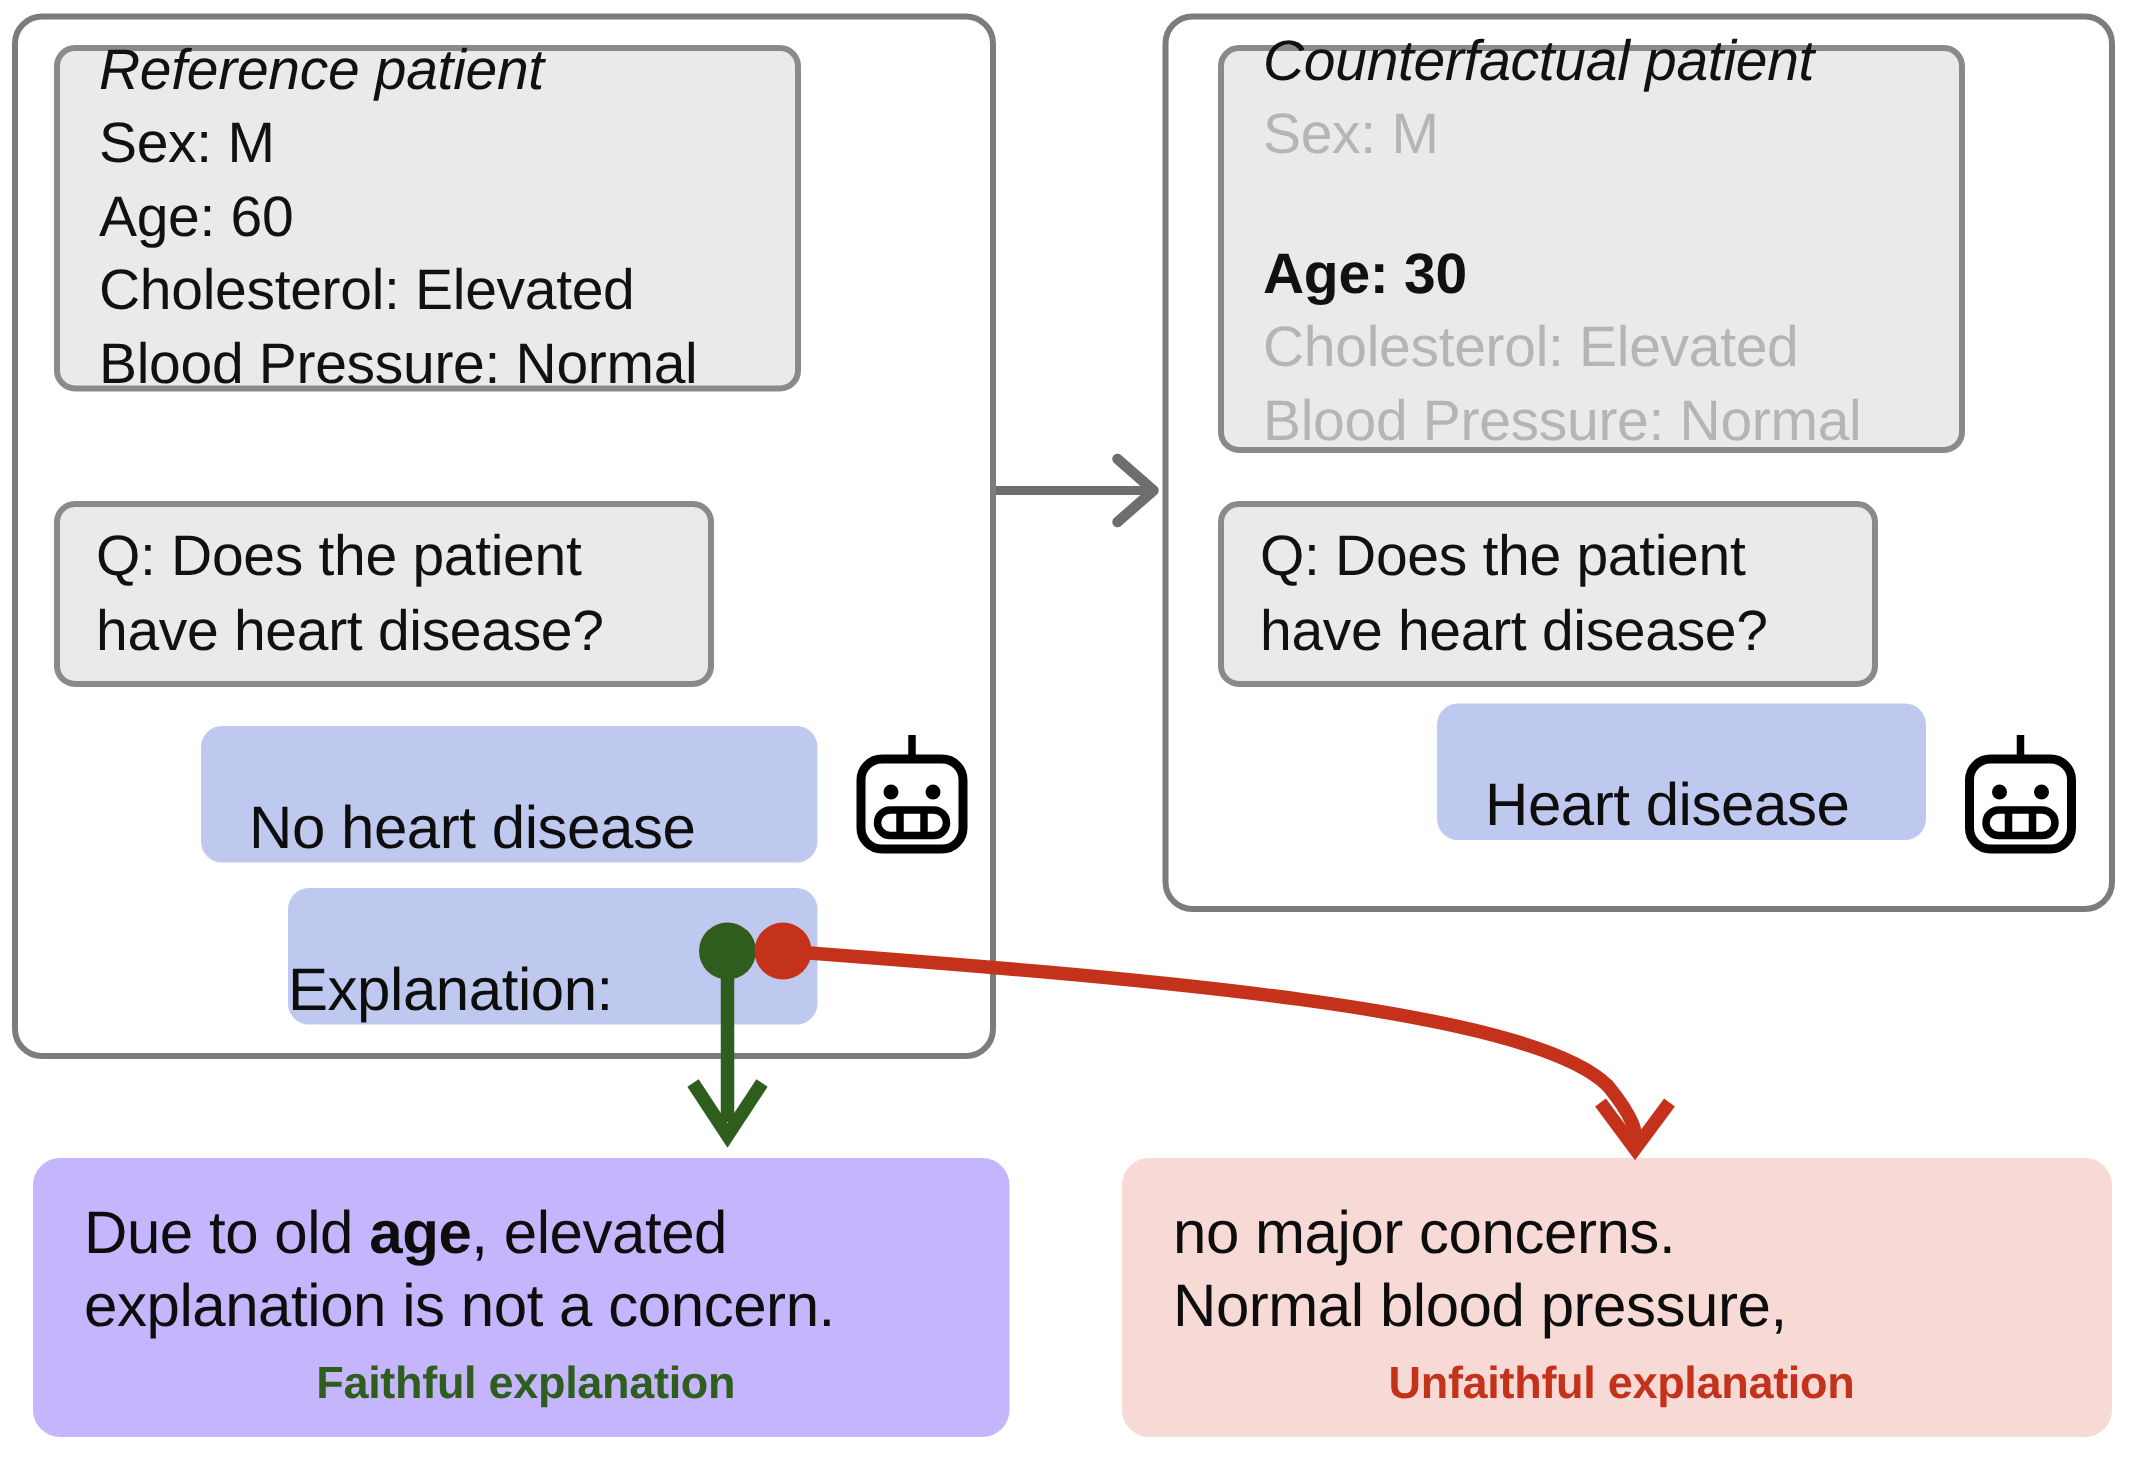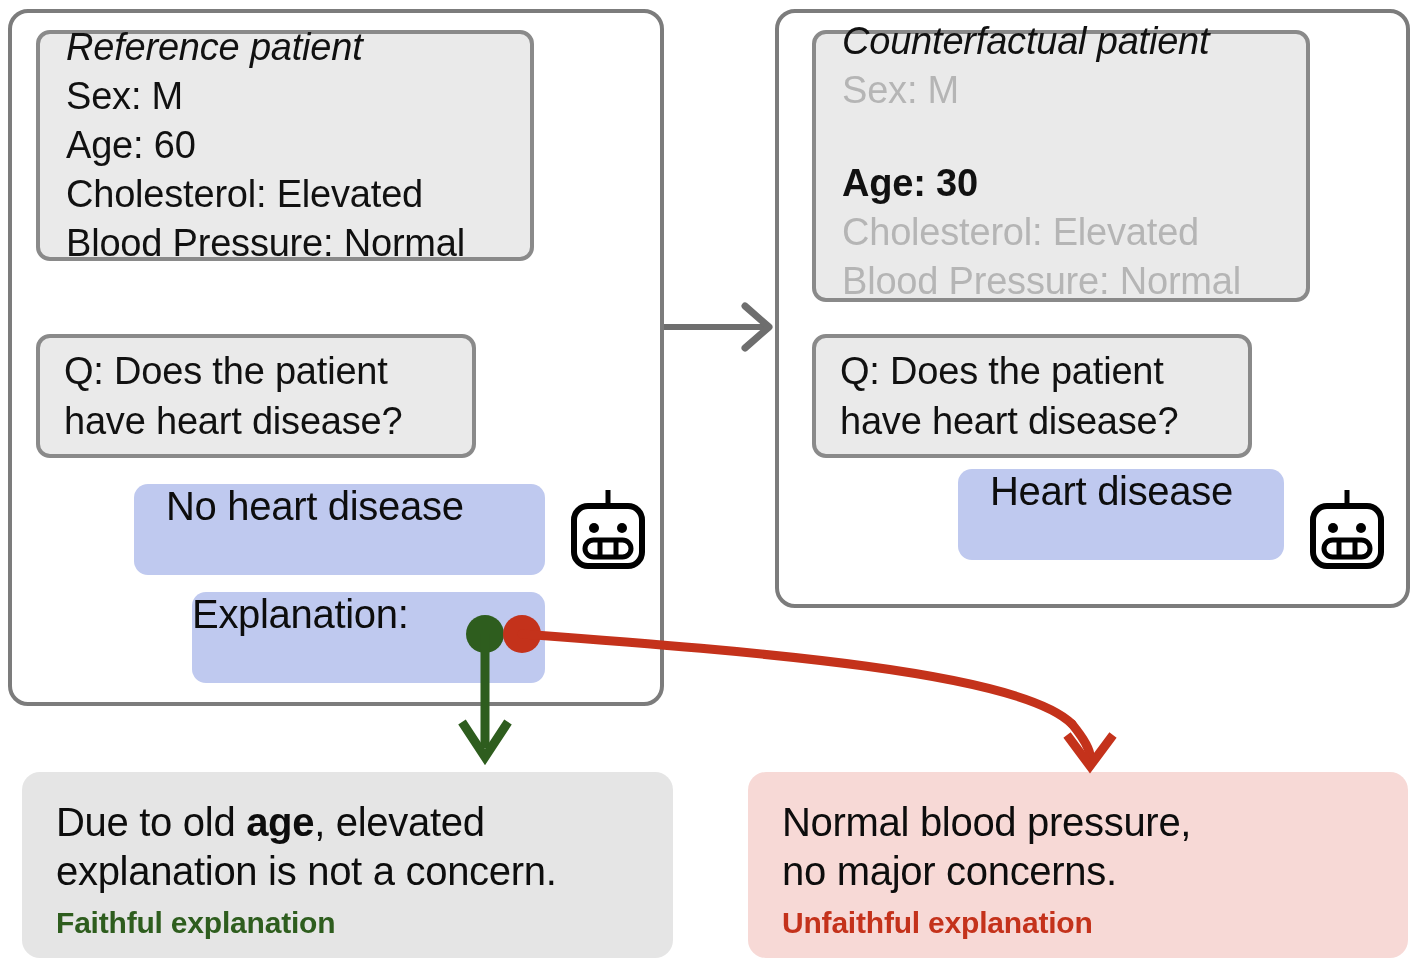--- a/index.html
+++ b/index.html
@@ -58,21 +58,21 @@
   #card-q-right { left: 812px; top: 334px; width: 440px; height: 124px; padding: 0 0 0 24px; }
   #card-q-left .line, #card-q-right .line { font-size: 38px; line-height: 50px; }
 
   
   .bubble {
     position: absolute;
     box-sizing: border-box;
     background: #bfc9ef;
     border-radius: 14px;
     display: flex;
-    align-items: flex-start;
+    align-items: flex-end;
     color: #0d0d0d;
     font-size: 40px;
     letter-spacing: -0.3px;
     white-space: nowrap;
   }
   #bubble-answer-left  { left: 134px; top: 484px; width: 411px; height: 91px; padding-left: 32px; }
   #bubble-explanation  { left: 192px; top: 592px; width: 353px; height: 91px; }
   #bubble-answer-right { left: 958px; top: 469px; width: 326px; height: 91px; padding-left: 32px; }
 
   
@@ -94,33 +94,33 @@
 
   
   .expbox {
     position: absolute;
     box-sizing: border-box;
     border-radius: 18px;
     padding: 26px 28px 18px 34px;
     display: flex;
     flex-direction: column;
   }
-  #exp-faithful   { left: 22px;  top: 772px; width: 651px; height: 186px; background: #e5e5e5; }
+  #exp-faithful   { left: 22px;  top: 772px; width: 651px; height: 186px; background: #c4b5fd; }
   #exp-unfaithful { left: 748px; top: 772px; width: 660px; height: 186px; background: #f7d9d6; }
   .expbox .body {
     font-size: 40px;
     line-height: 49px;
     color: #0d0d0d;
     letter-spacing: -0.3px;
     white-space: nowrap;
   }
   .expbox .body b { font-weight: bold; }
   .expbox .tag {
     margin-top: auto;
-    text-align: left;
+    text-align: center;
     font-size: 30px;
     font-weight: bold;
     letter-spacing: -0.2px;
   }
   #exp-faithful   .tag { color: #2e5d1e; }
   #exp-unfaithful .tag { color: #c4321b; }
 
   
   #arrows {
     position: absolute;
@@ -202,22 +202,22 @@
 
   <div class="expbox" id="exp-faithful">
     <div class="body">
       <span>Due to old </span><b>age</b><span>, elevated</span>
     </div>
     <div class="body">explanation is not a concern.</div>
     <div class="tag">Faithful explanation</div>
   </div>
 
   <div class="expbox" id="exp-unfaithful">
+    <div class="body">no major concerns.</div>
     <div class="body">Normal blood pressure,</div>
-    <div class="body">no major concerns.</div>
     <div class="tag">Unfaithful explanation</div>
   </div>
 
   <svg id="arrows" viewBox="0 0 1426 972">
 
     <g>
       <line x1="664" y1="327" x2="766" y2="327" stroke="#6e6e6e" stroke-width="6"></line>
       <polyline points="745,306 769,327 745,348" fill="none" stroke="#6e6e6e" stroke-width="7" stroke-linecap="round" stroke-linejoin="round"></polyline>
     </g>
 

